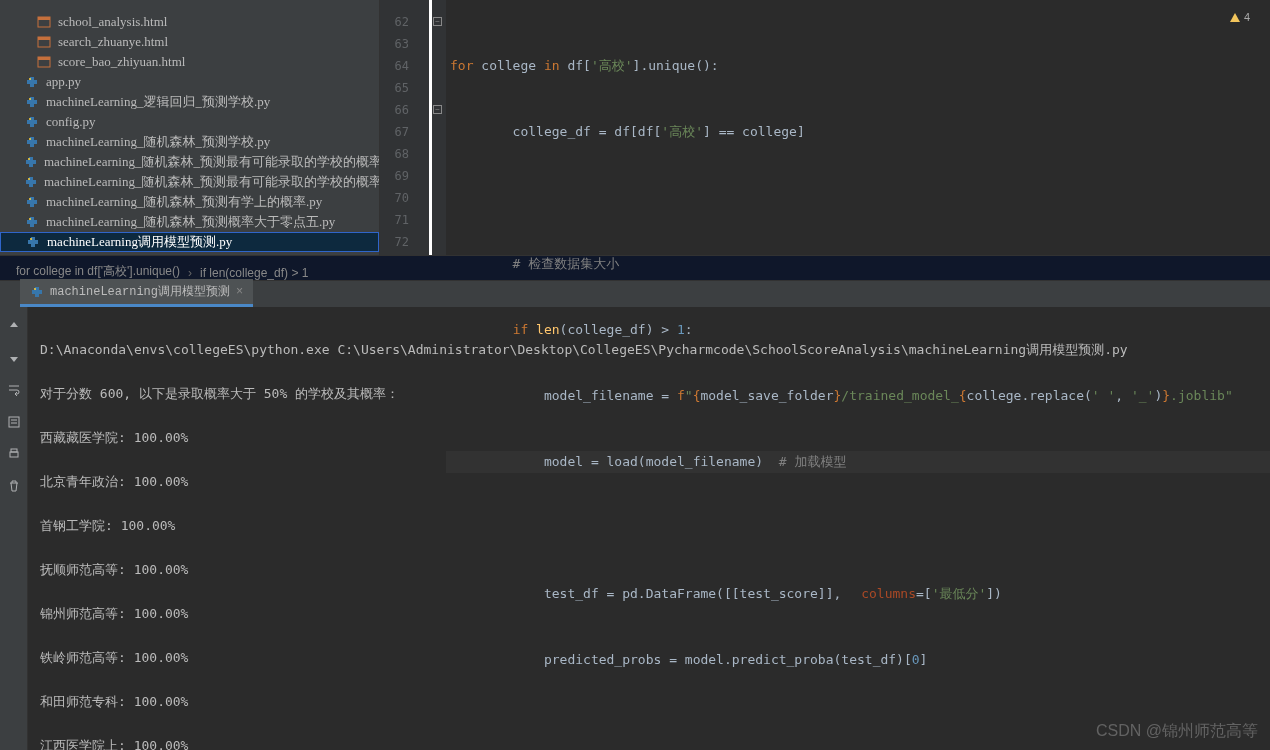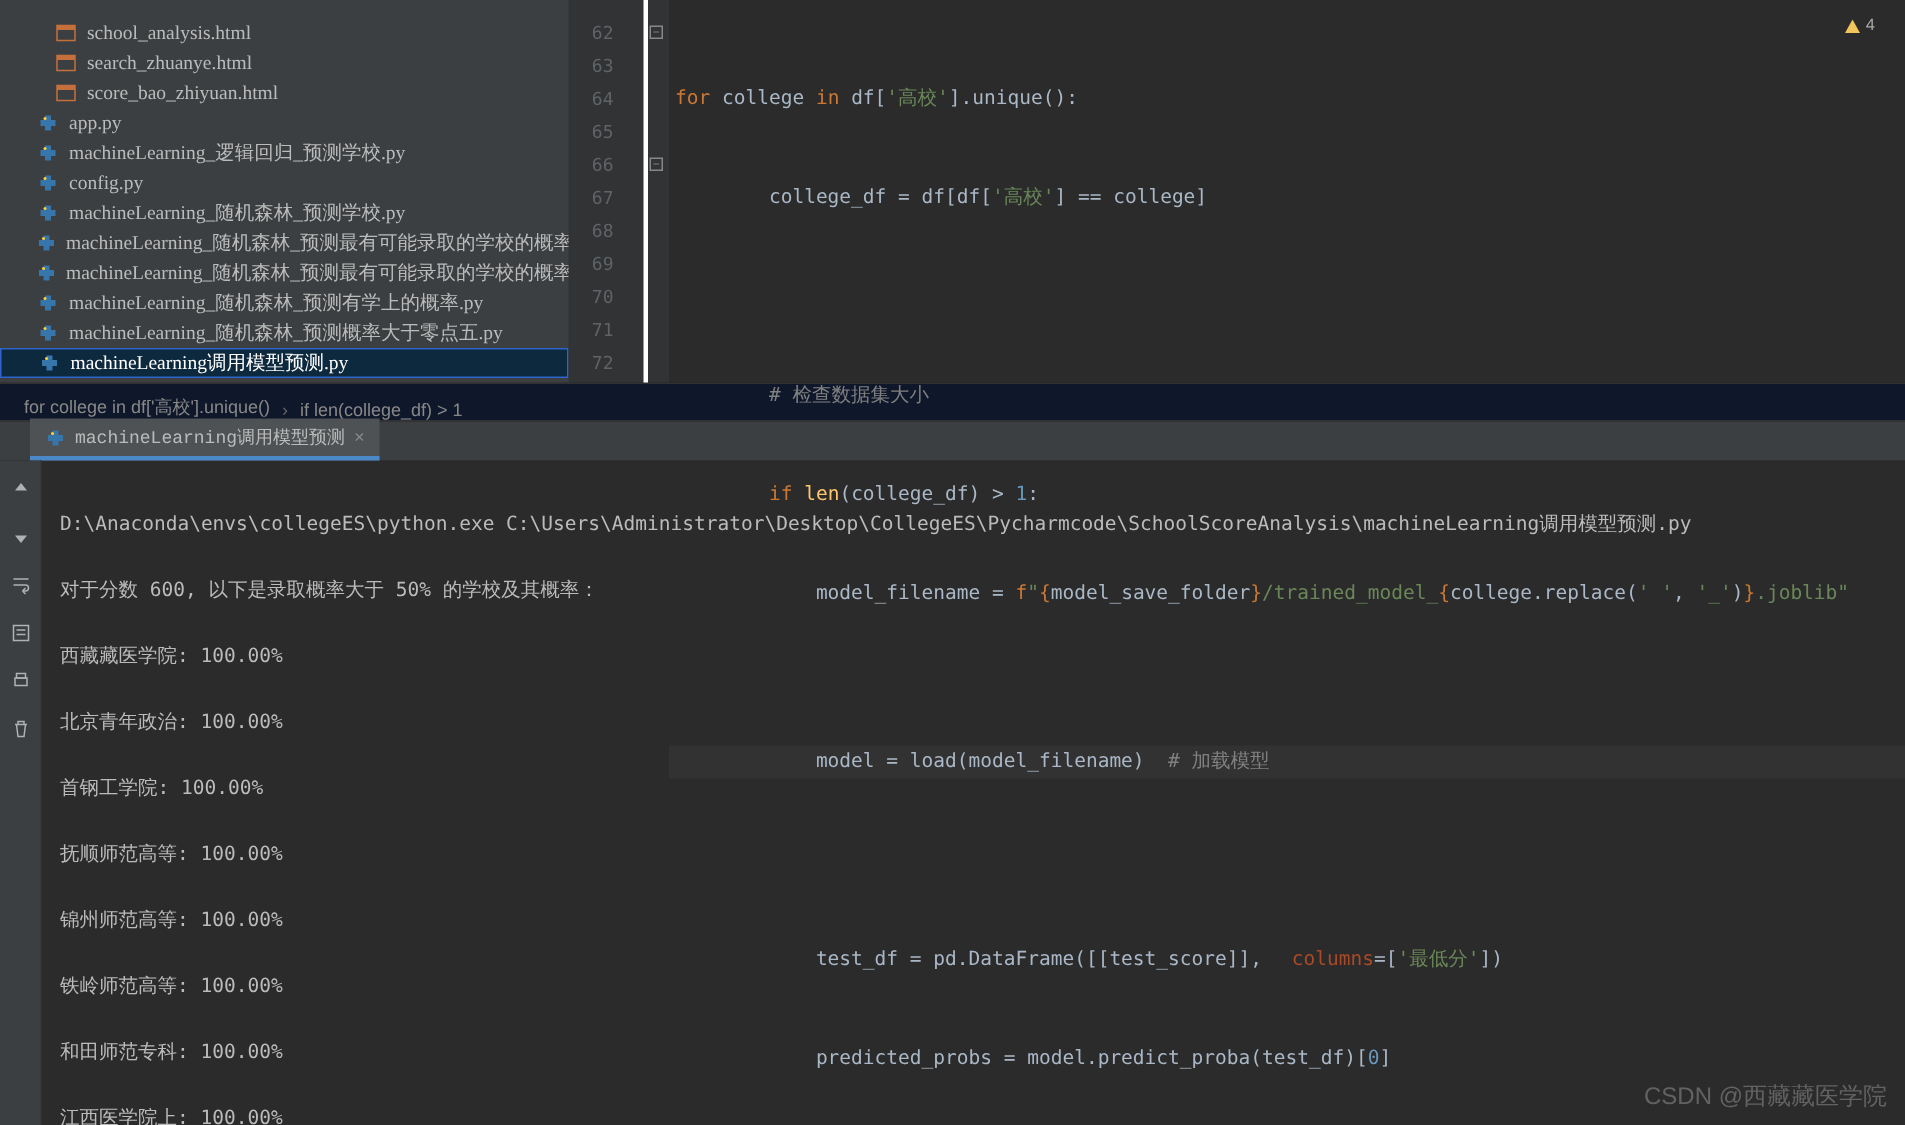--- a/index.html
+++ b/index.html
@@ -87,21 +87,21 @@
     .code-area {
       flex: 1;
       padding-top: 11px;
       font-family: "Consolas", monospace;
       font-size: 13px;
       line-height: 22px;
       white-space: pre;
       position: relative;
     }
     .code-line { height: 22px; padding-left: 4px; }
-    .code-line.current { background: #323232; margin-top: 46px; }
+    .code-line.current { background: #323232; }
     .kw { color: #cc7832; }
     .str { color: #6a8759; }
     .num { color: #6897bb; }
     .fn { color: #ffc66d; }
     .cmt { color: #808080; }
     .param { color: #aa4926; margin-left: 12px; }
     .fstr-br { color: #cc7832; }
     .warnings {
       position: absolute;
       right: 20px;
@@ -434,13 +434,13 @@
 
 
 
 
 
 
 
   </div>
 </div>
 
-<div class="watermark">CSDN @西藏藏医学院</div>
+<div class="watermark">CSDN @锦州师范高等</div>
 
 </body></html>

